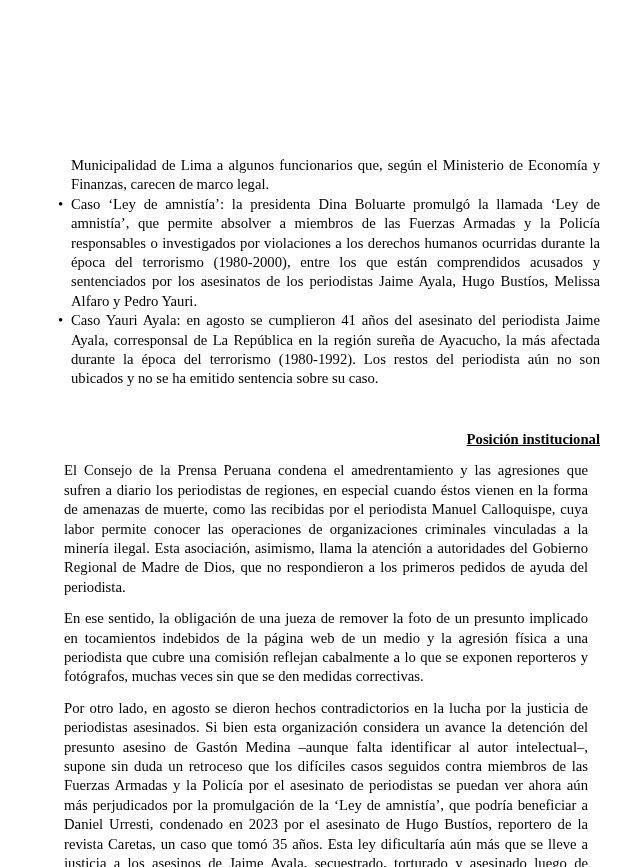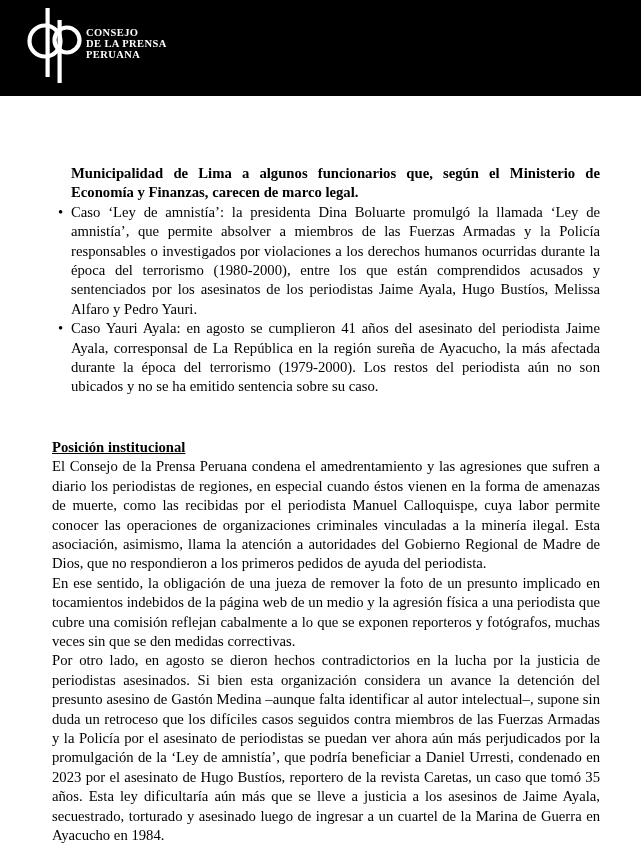--- a/index.html
+++ b/index.html
@@ -43,81 +43,65 @@
   .content {
     position: absolute;
     left: 52px;
     top: 152px;
     width: 548px;
     font-size: 14.7px;
     line-height: 19.4px;
     text-align: justify;
   }
   .continuation {
-    margin: 12px 0 0 19px;
-    font-weight: bold;
+    margin: 4px 0 0 19px;
   }
   .bullet-item {
     position: relative;
     padding-left: 19px;
     margin: 0;
   }
   .bullet-marker {
     position: absolute;
     left: 6px;
     top: 0;
   }
   .lead {
     font-weight: normal;
   }
   .section-heading {
     margin: 41px 0 0 0;
     font-weight: bold;
     text-decoration: underline;
-    text-align: left;
+    text-align: right;
   }
   .para {
-    margin: 0;
+    margin: 12px;
   }
 </style>
 </head>
 <body>
 
 <div class="page">
 
-  <div class="header-bar">
-    <span class="logo">
-      <svg width="58" height="83" viewBox="0 0 58 83" xmlns="http://www.w3.org/2000/svg">
-        <circle cx="19" cy="33" r="15.5" fill="none" stroke="#ffffff" stroke-width="4.2"></circle>
-        <circle cx="41" cy="32" r="12.5" fill="none" stroke="#ffffff" stroke-width="4.2"></circle>
-        <rect x="19.5" y="0" width="4.2" height="69" fill="#ffffff"></rect>
-        <rect x="31.5" y="12" width="4.2" height="63" fill="#ffffff"></rect>
-      </svg>
-    </span>
-    <div class="org-name">
-      <div>CONSEJO</div>
-      <div>DE LA PRENSA</div>
-      <div>PERUANA</div>
-    </div>
-  </div>
 
   <div class="content">
 
     <p class="continuation">Municipalidad de Lima a algunos funcionarios que, según el Ministerio de Economía y Finanzas, carecen de marco legal.</p>
 
     <div class="bullet-item">
       <span class="bullet-marker">•</span>
       <span class="lead">Caso ‘Ley de amnistía’:</span>
       <span>la presidenta Dina Boluarte promulgó la llamada ‘Ley de amnistía’, que permite absolver a miembros de las Fuerzas Armadas y la Policía responsables o investigados por violaciones a los derechos humanos ocurridas durante la época del terrorismo (1980-2000), entre los que están comprendidos acusados y sentenciados por los asesinatos de los periodistas Jaime Ayala, Hugo Bustíos, Melissa Alfaro y Pedro Yauri.</span>
     </div>
 
     <div class="bullet-item">
       <span class="bullet-marker">•</span>
       <span class="lead">Caso Yauri Ayala:</span>
-      <span>en agosto se cumplieron 41 años del asesinato del periodista Jaime Ayala, corresponsal de La República en la región sureña de Ayacucho, la más afectada durante la época del terrorismo (1979-2000). Los restos del periodista aún no son ubicados y no se ha emitido sentencia sobre su caso.</span>
+      <span>en agosto se cumplieron 41 años del asesinato del periodista Jaime Ayala, corresponsal de La República en la región sureña de Ayacucho, la más afectada durante la época del terrorismo (1980-1992). Los restos del periodista aún no son ubicados y no se ha emitido sentencia sobre su caso.</span>
     </div>
 
     <p class="section-heading">Posición institucional</p>
 
     <p class="para">El Consejo de la Prensa Peruana condena el amedrentamiento y las agresiones que sufren a diario los periodistas de regiones, en especial cuando éstos vienen en la forma de amenazas de muerte, como las recibidas por el periodista Manuel Calloquispe, cuya labor permite conocer las operaciones de organizaciones criminales vinculadas a la minería ilegal. Esta asociación, asimismo, llama la atención a autoridades del Gobierno Regional de Madre de Dios, que no respondieron a los primeros pedidos de ayuda del periodista.</p>
     <p class="para">En ese sentido, la obligación de una jueza de remover la foto de un presunto implicado en tocamientos indebidos de la página web de un medio y la agresión física a una periodista que cubre una comisión reflejan cabalmente a lo que se exponen reporteros y fotógrafos, muchas veces sin que se den medidas correctivas.</p>
     <p class="para">Por otro lado, en agosto se dieron hechos contradictorios en la lucha por la justicia de periodistas asesinados. Si bien esta organización considera un avance la detención del presunto asesino de Gastón Medina –aunque falta identificar al autor intelectual–, supone sin duda un retroceso que los difíciles casos seguidos contra miembros de las Fuerzas Armadas y la Policía por el asesinato de periodistas se puedan ver ahora aún más perjudicados por la promulgación de la ‘Ley de amnistía’, que podría beneficiar a Daniel Urresti, condenado en 2023 por el asesinato de Hugo Bustíos, reportero de la revista Caretas, un caso que tomó 35 años. Esta ley dificultaría aún más que se lleve a justicia a los asesinos de Jaime Ayala, secuestrado, torturado y asesinado luego de ingresar a un cuartel de la Marina de Guerra en Ayacucho en 1984.</p>
 
   </div>
 

